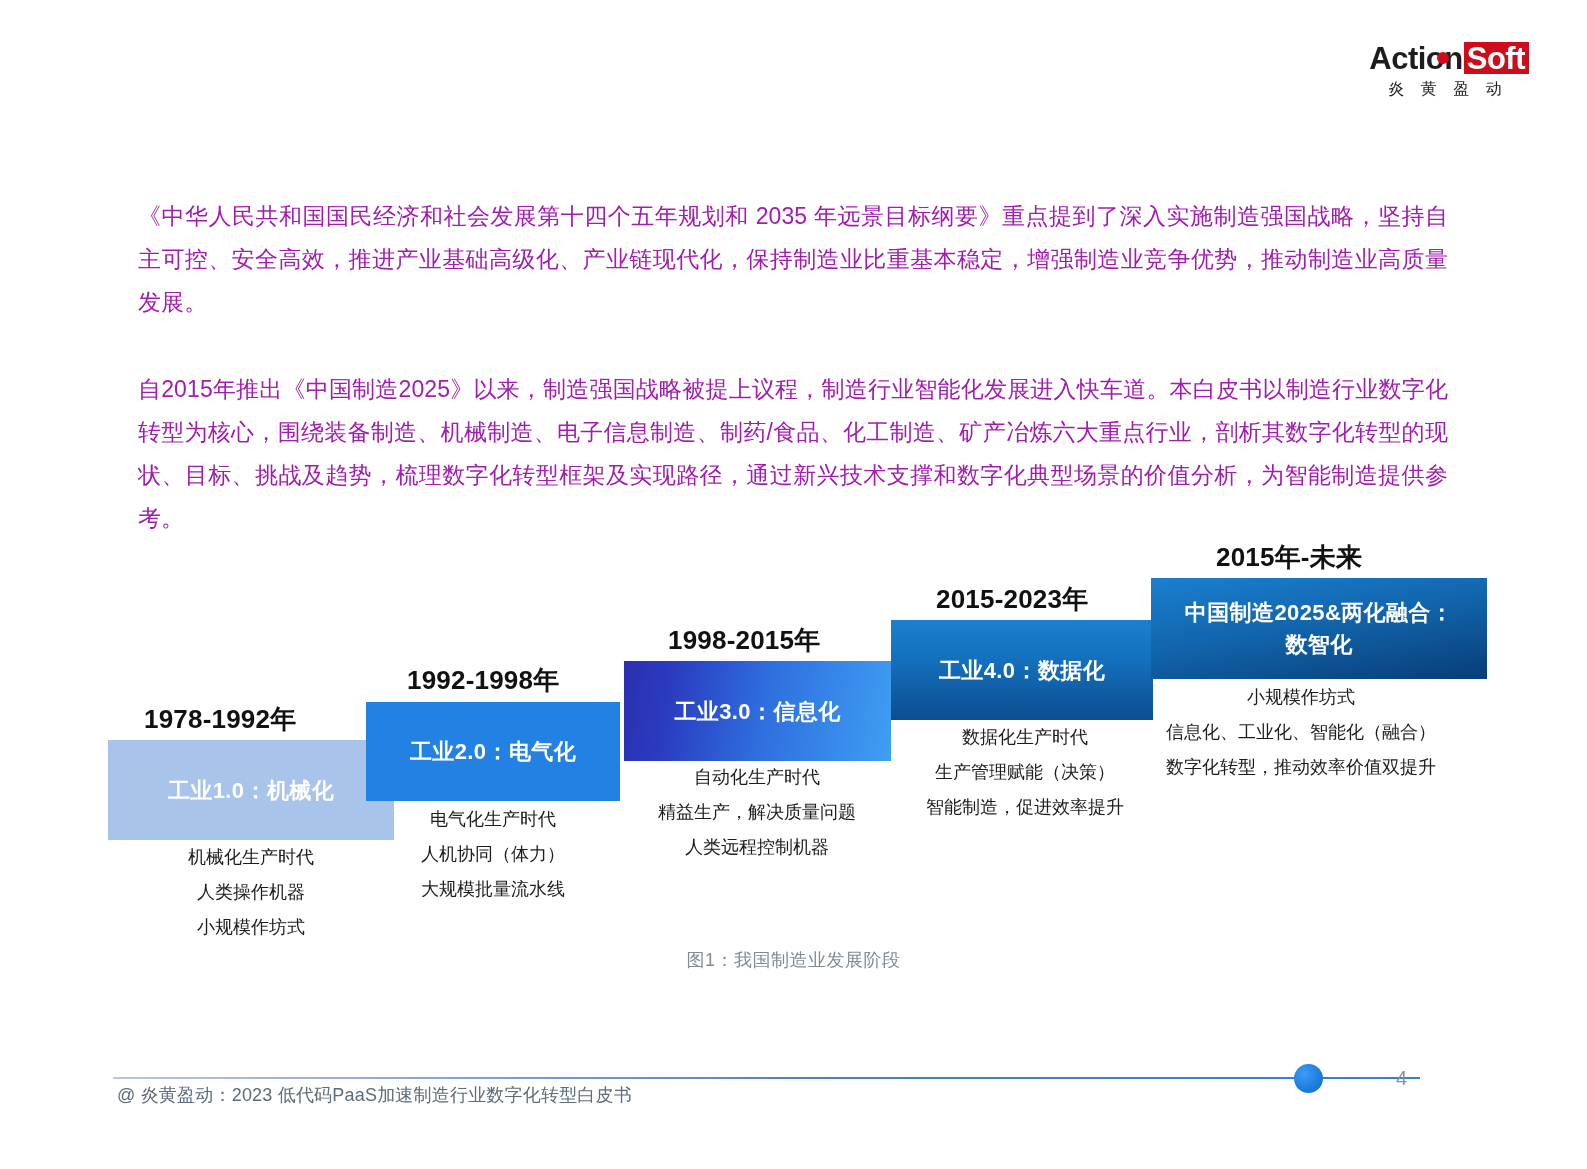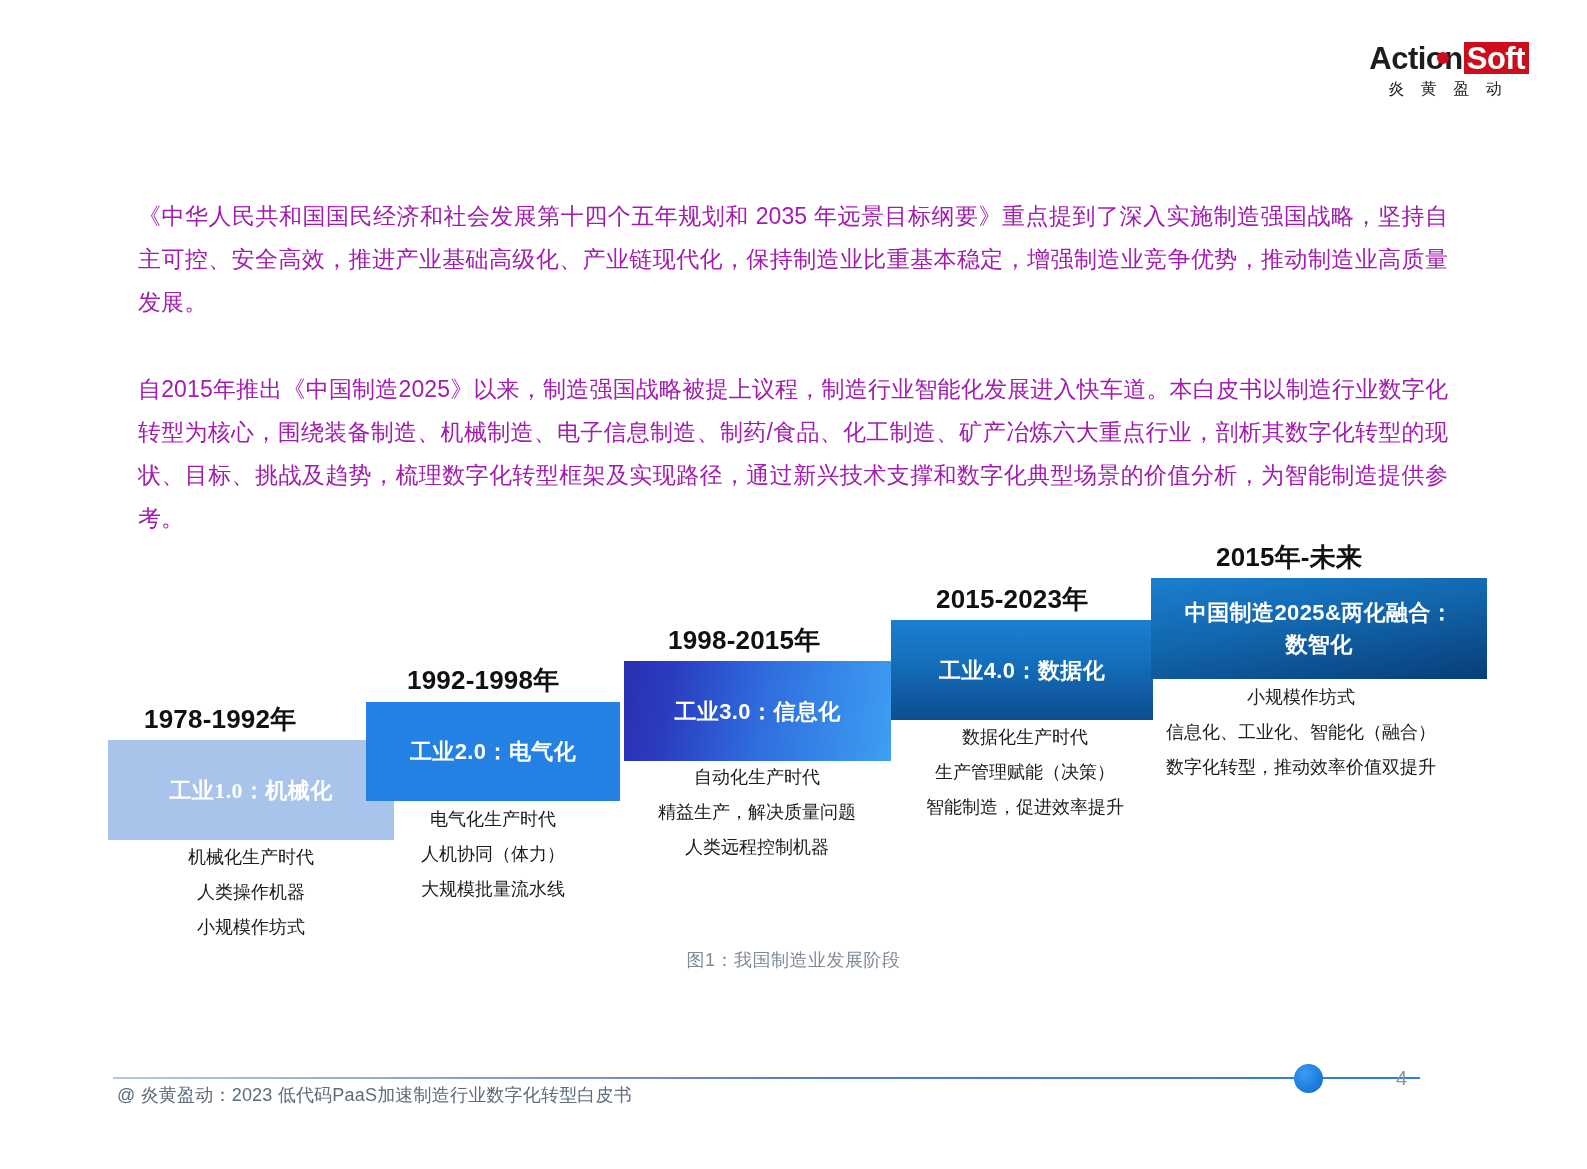--- a/index.html
+++ b/index.html
@@ -119,21 +119,20 @@
   }
   .stage-desc div { white-space: nowrap; }
 
   
   #stage-1-year { left: 144px; top: 182px; }
   #stage-1-box {
     left: 108px; top: 220px;
     width: 286px; height: 100px;
     background: #a9c4ea;
     z-index: 1;
-    font-family: Liberation Serif, serif;
   }
   #stage-1-desc { left: 108px; top: 320px; width: 286px; }
 
   
   #stage-2-year { left: 407px; top: 143px; }
   #stage-2-box {
     left: 366px; top: 182px;
     width: 254px; height: 99px;
     background: #2481e4;
     z-index: 2;

